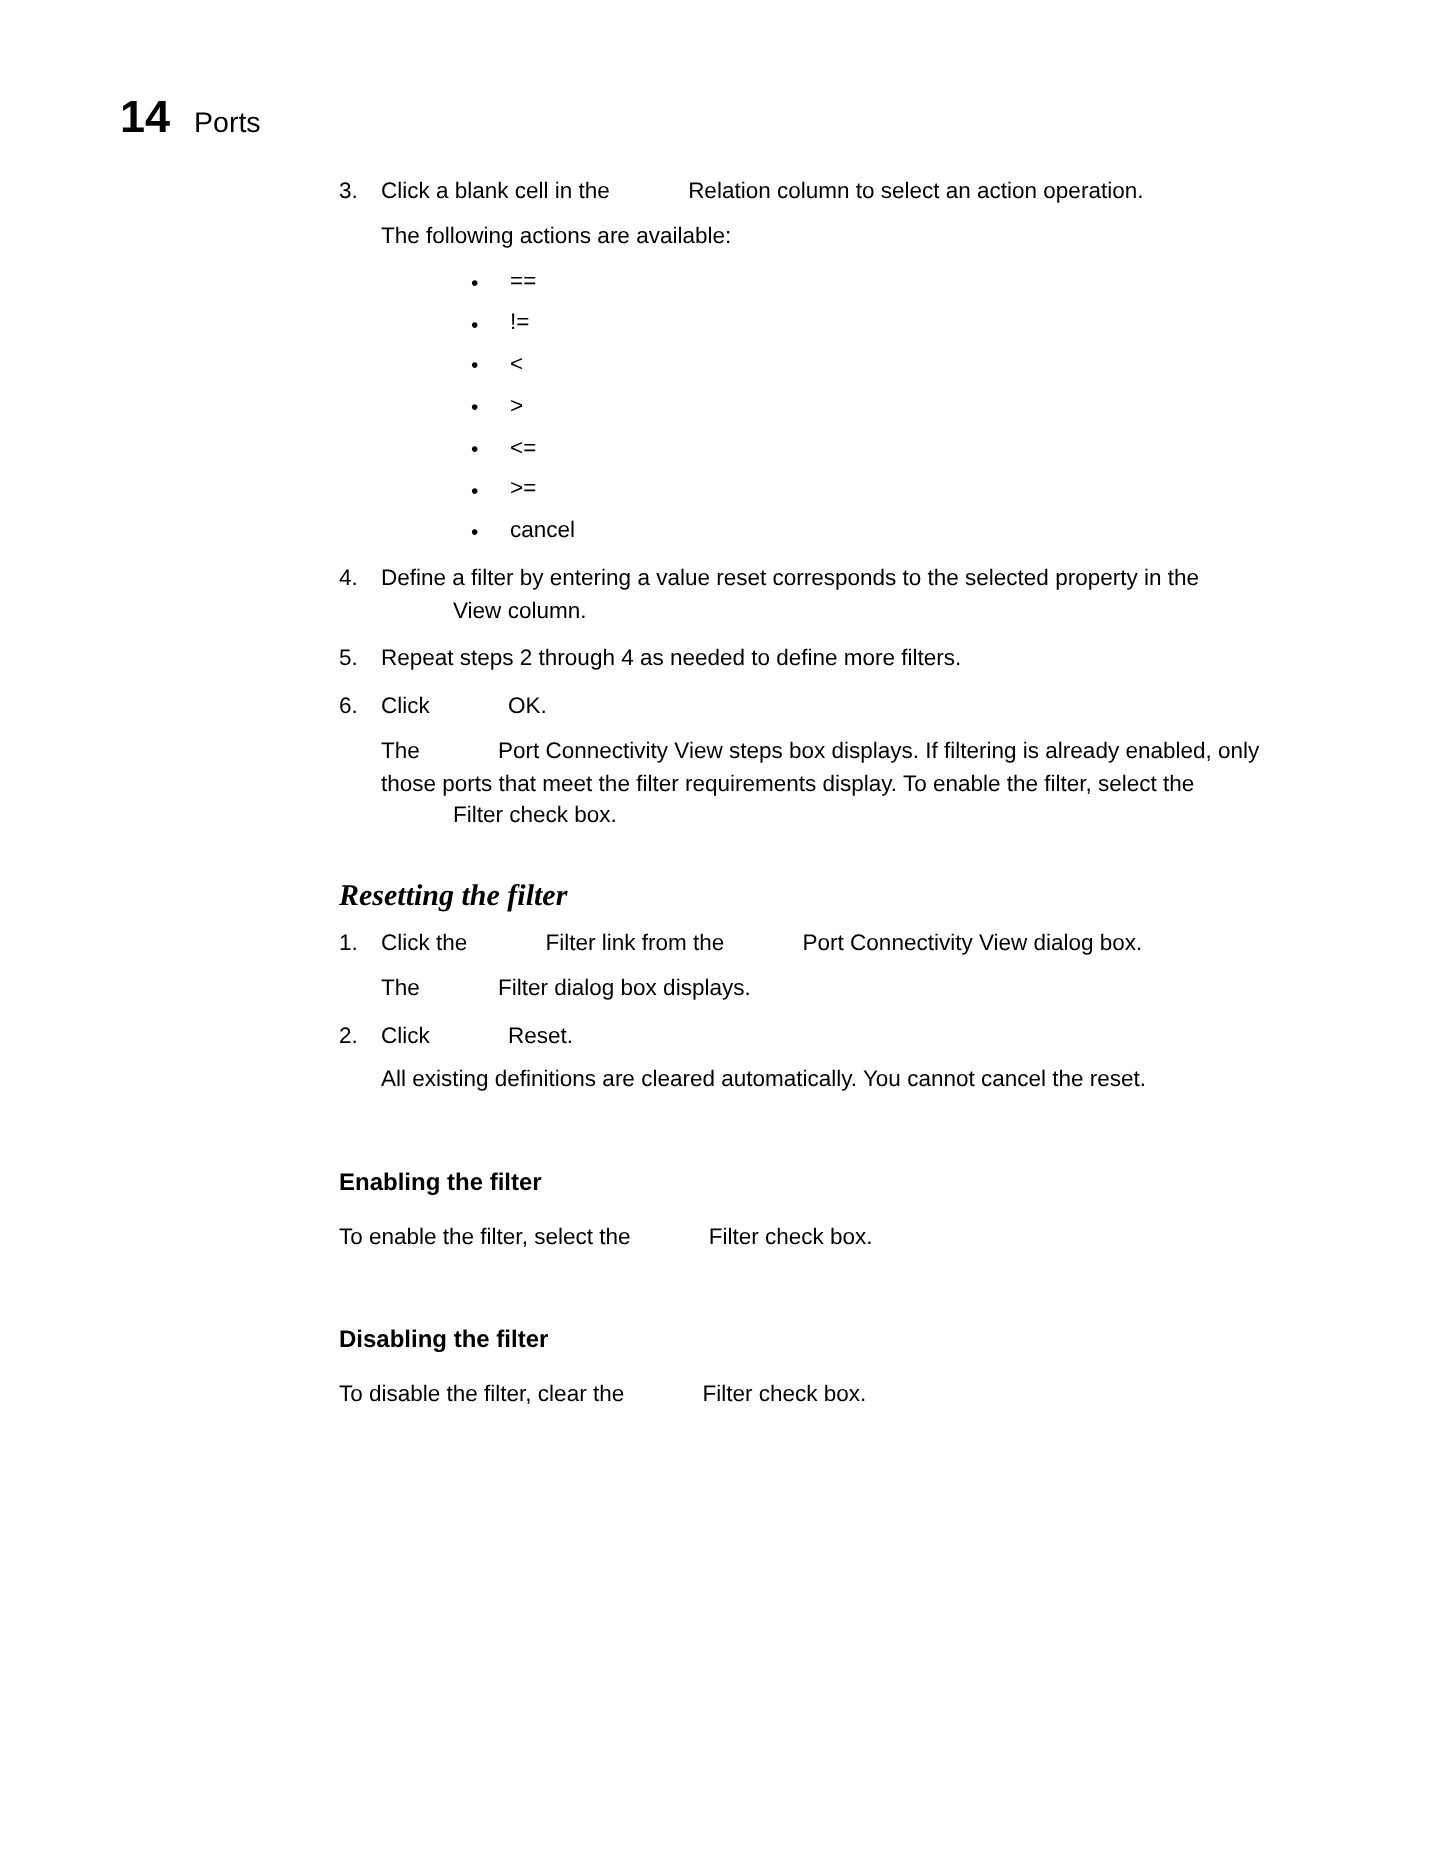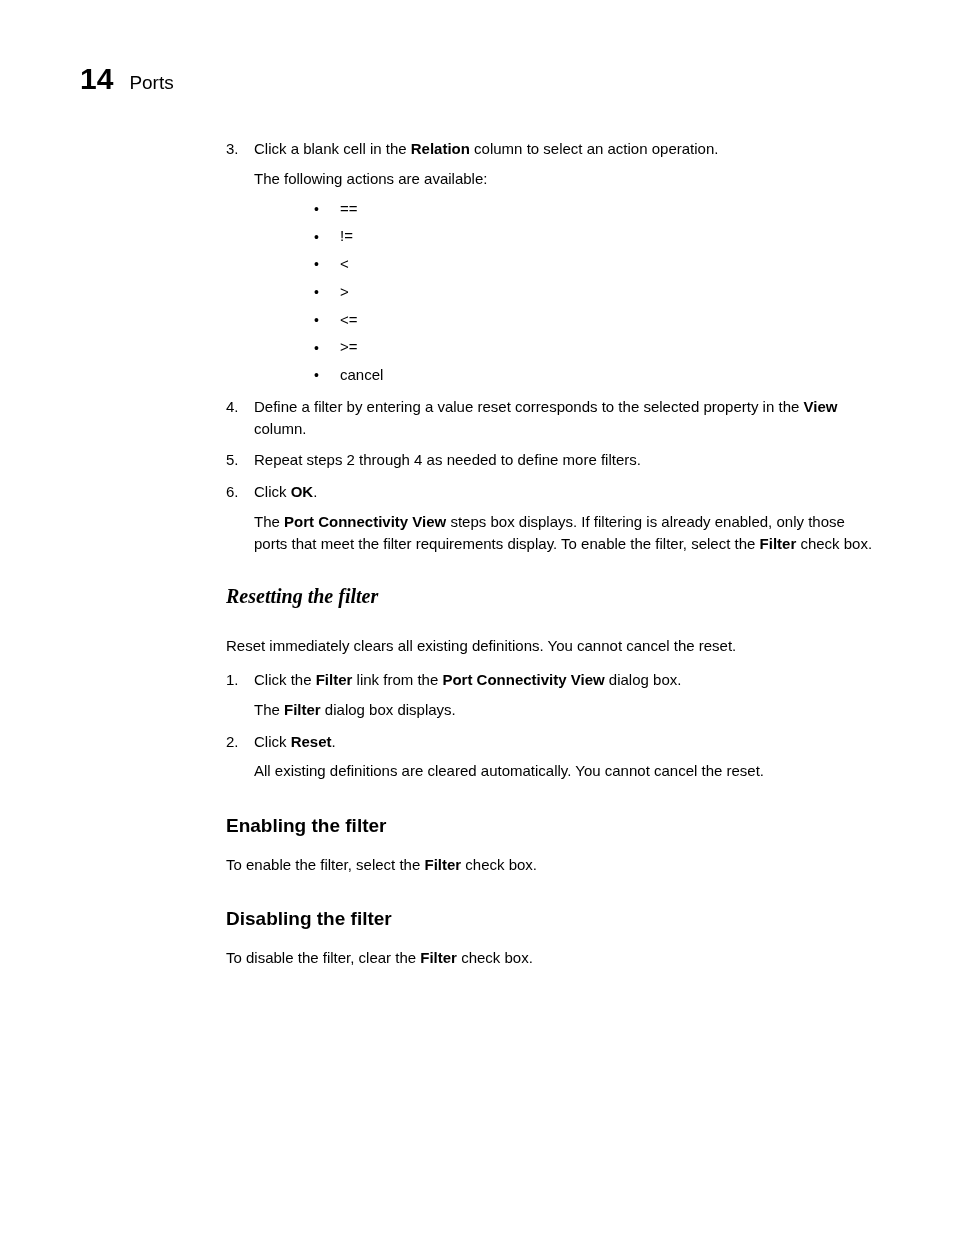--- a/index.html
+++ b/index.html
@@ -9,21 +9,21 @@
       background: #fff;
       font-family: Arial, Helvetica, sans-serif;
       color: #000;
       position: relative;
       padding: 64px 80px 64px 80px;
     }
     .header {
       display: flex;
       align-items: baseline;
       gap: 16px;
-      margin-bottom: 44px;
+      margin-bottom: 23px;
     }
     .chapter-number {
       font-size: 30px;
       font-weight: 700;
       line-height: 1;
     }
     .chapter-title {
       font-size: 19px;
       font-weight: 400;
     }
@@ -62,33 +62,33 @@
       position: absolute;
       left: 0;
       top: 0.1em;
       font-size: 14px;
     }
     .h-italic {
       font-style: italic;
       font-weight: 700;
       font-size: 20px;
       margin-top: 28px;
-      margin-bottom: 24px;
+      margin-bottom: 6px;
       font-family: Georgia, 'Times New Roman', serif;
     }
     .h-bold {
       font-weight: 700;
-      font-size: 19px;
-      margin-top: 30px;
+      font-size: 16px;
+      margin-top: 46px;
       margin-bottom: 14px;
     }
     .p {
       margin-bottom: 12px;
     }
-    .bold { font-weight: 700; }
+    .bold { font-weight: 400; margin-left: 48px; }
   </style>
 </head>
 <body>
 
 <div class="header">
   <span class="chapter-number">14</span>
   <span class="chapter-title">Ports</span>
 </div>
 
 <div class="content">
@@ -118,21 +118,20 @@
     <span>Repeat steps 2 through 4 as needed to define more filters.</span>
   </div>
 
   <div class="ol-item">
     <span class="num">6.</span>
     <span><span>Click </span><span class="bold">OK</span><span>.</span></span>
     <div class="sub"><span>The </span><span class="bold">Port Connectivity View</span><span> steps box displays. If filtering is already enabled, only those ports that meet the filter requirements display. To enable the filter, select the </span><span class="bold">Filter</span><span> check box.</span></div>
   </div>
 
   <div class="h-italic">Resetting the filter</div>
-  <div class="p">Reset immediately clears all existing definitions. You cannot cancel the reset.</div>
 
   <div class="ol-item">
     <span class="num">1.</span>
     <span><span>Click the </span><span class="bold">Filter</span><span> link from the </span><span class="bold">Port Connectivity View</span><span> dialog box.</span></span>
     <div class="sub"><span>The </span><span class="bold">Filter</span><span> dialog box displays.</span></div>
   </div>
 
   <div class="ol-item">
     <span class="num">2.</span>
     <span><span>Click </span><span class="bold">Reset</span><span>.</span></span>

